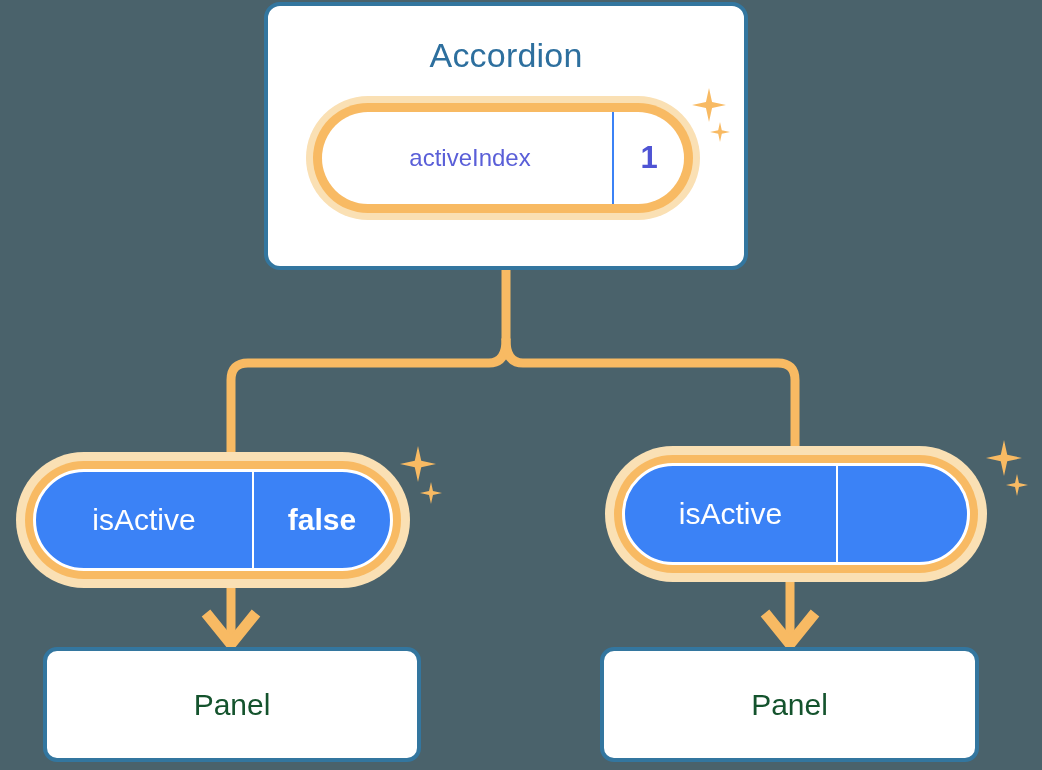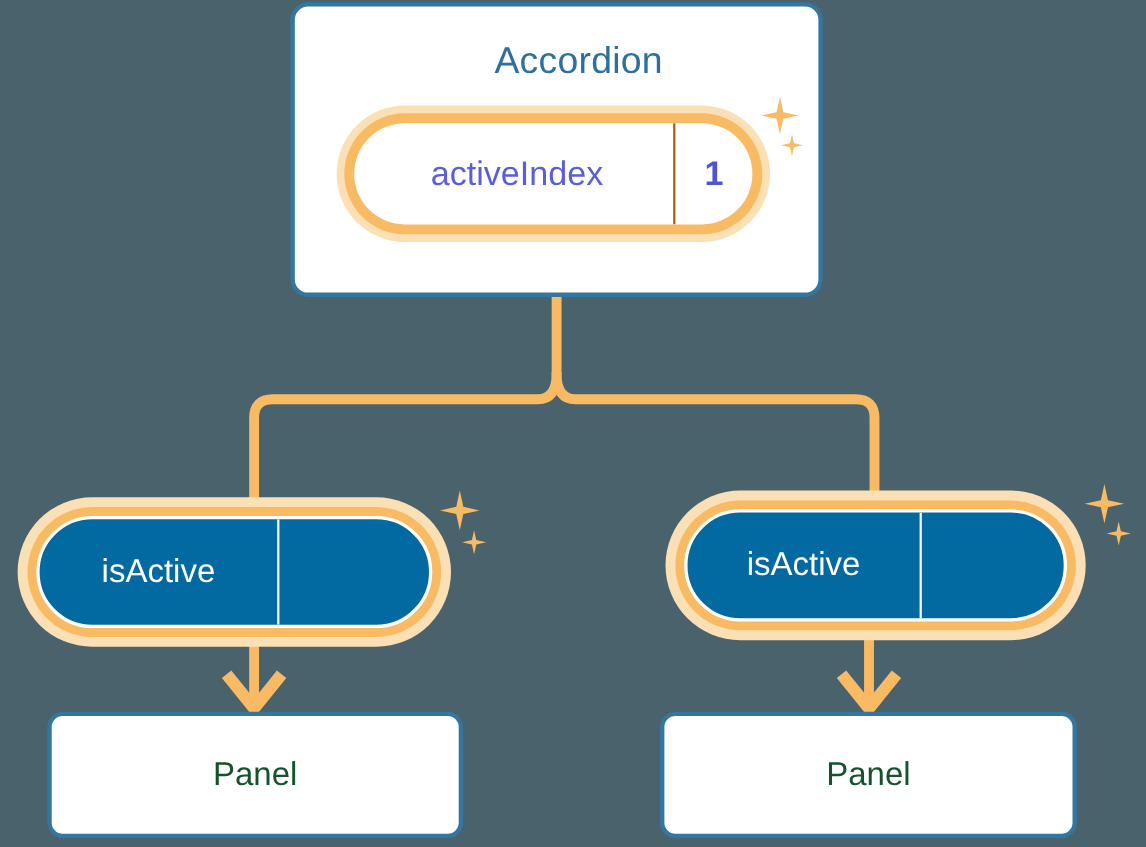--- a/index.html
+++ b/index.html
@@ -46,21 +46,20 @@
   }
   #accordion-title {
     position: absolute;
     left: 0;
     top: 30px;
     width: 100%;
     text-align: center;
     font-size: 34px;
     color: #2d6f9e;
     letter-spacing: 0.2px;
-    margin-left: 20px;
   }
 
   
   .pill-wrap {
     position: absolute;
   }
   
   .pill-glow {
     position: absolute;
     left: 0; top: 0;
@@ -102,37 +101,37 @@
     left: 7px; top: 7px;
     width: 380px; height: 110px;
   }
   #activeindex-body {
     left: 16px; top: 16px;
     width: 362px; height: 92px;
     background: #ffffff;
   }
   #activeindex-key {
     flex: 0 0 292px;
-    border-right: 2px solid #a16207;
-    font-size: 31px;
+    border-right: 2px solid #3b82f6;
+    font-size: 24px;
     color: #5a5fd8;
     padding-left: 6px;
   }
   #activeindex-val {
     flex: 1 1 auto;
     font-size: 31px;
     font-weight: bold;
     color: #4f54d4;
   }
 
   
   .purple-wrap { }
   .purple-ring { }
   .purple-body {
-    background: #0369a1;
+    background: #3b82f6;
     border: 3px solid #ffffff;
   }
   .purple-key {
     font-size: 30px;
     color: #ffffff;
     border-right: 2px solid #ffffff;
   }
   .purple-val {
     font-size: 30px;
     font-weight: bold;
@@ -244,20 +243,21 @@
   </div>
 
   <div class="sparkle spark-big" style="left:692px; top:88px; width:34px; height:34px;"></div>
   <div class="sparkle spark-small" style="left:710px; top:122px; width:20px; height:20px;"></div>
 
   <div class="pill-wrap purple-wrap" id="left-pill-wrap">
     <div class="pill-glow"></div>
     <div class="pill-ring purple-ring" id="left-pill-ring"></div>
     <div class="pill-body purple-body" id="left-pill-body">
       <div class="pill-cell purple-key" id="left-pill-key">isActive</div>
+      <div class="pill-cell purple-val" id="left-pill-val">false</div>
     </div>
   </div>
 
   <div class="sparkle spark-big" style="left:400px; top:446px; width:36px; height:36px;"></div>
   <div class="sparkle spark-small" style="left:420px; top:482px; width:22px; height:22px;"></div>
 
   <div class="pill-wrap purple-wrap" id="right-pill-wrap">
     <div class="pill-glow"></div>
     <div class="pill-ring purple-ring" id="right-pill-ring"></div>
     <div class="pill-body purple-body" id="right-pill-body">

